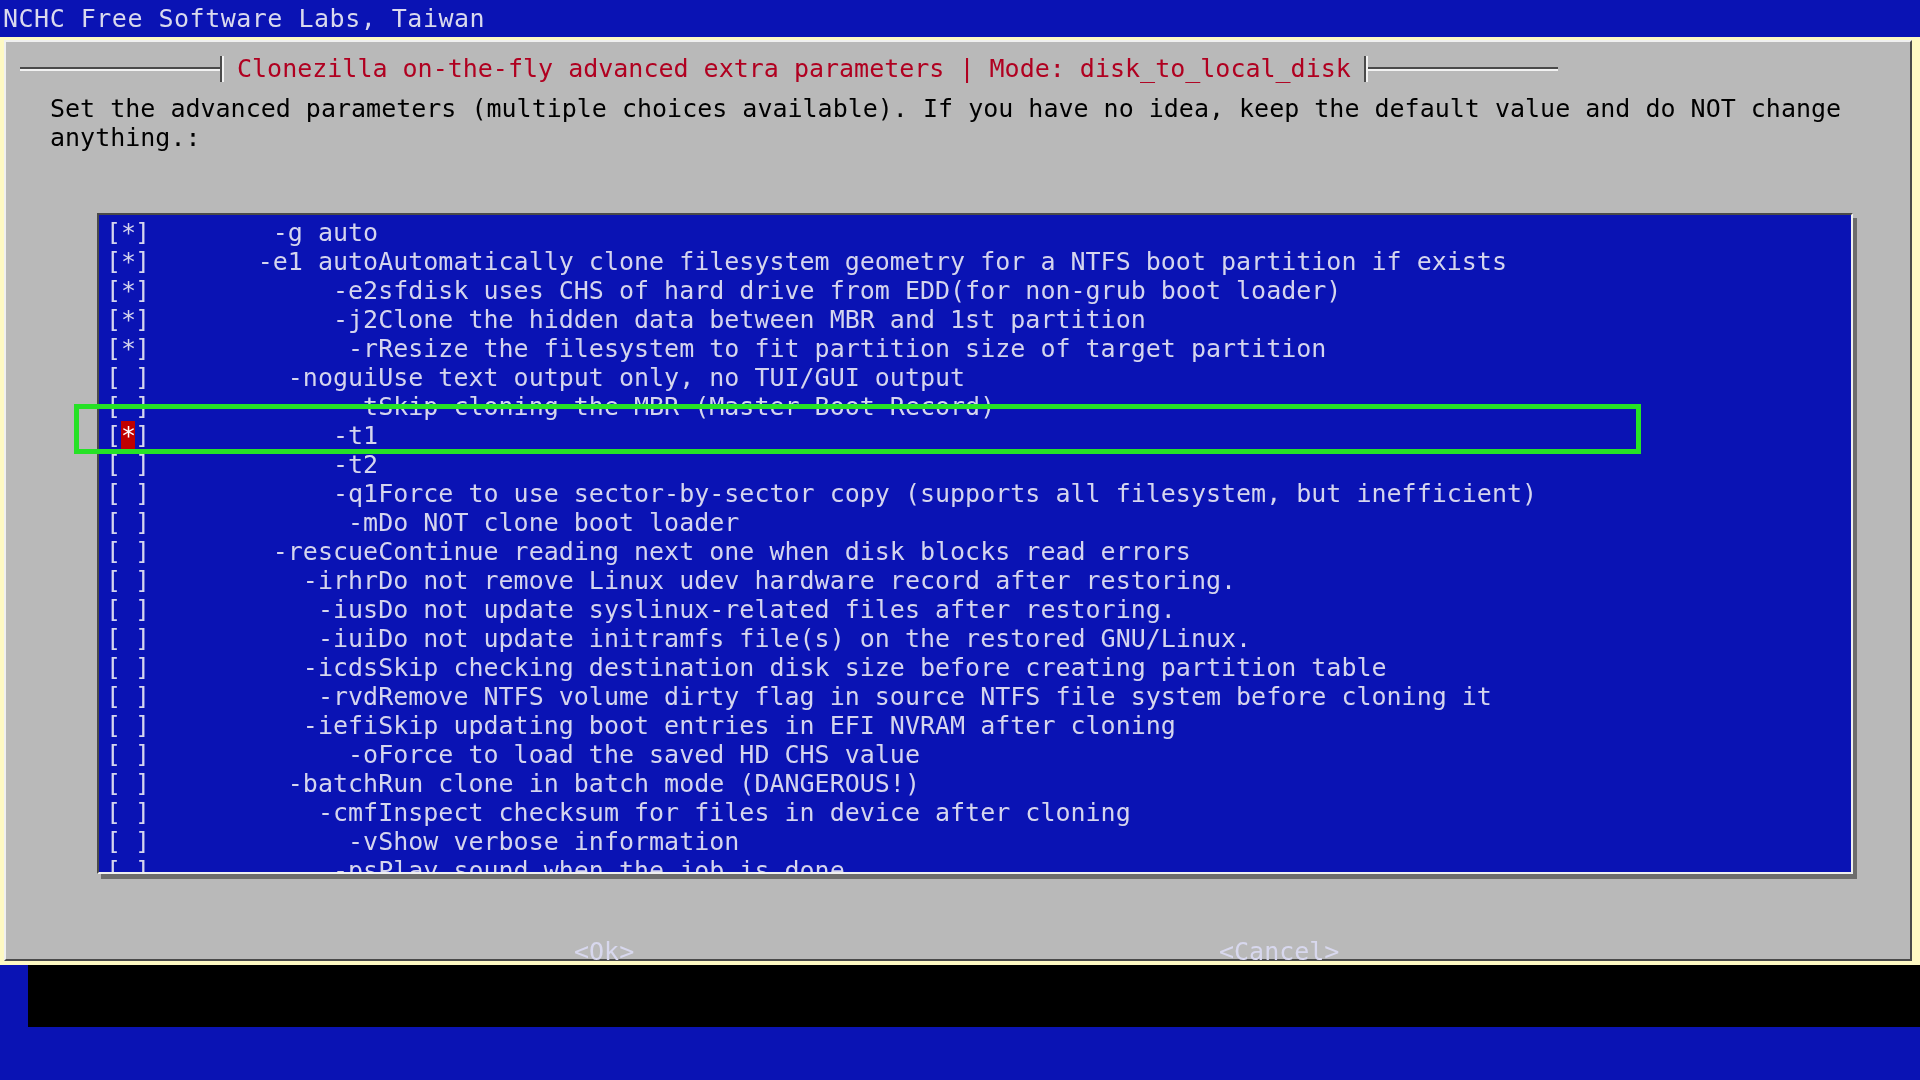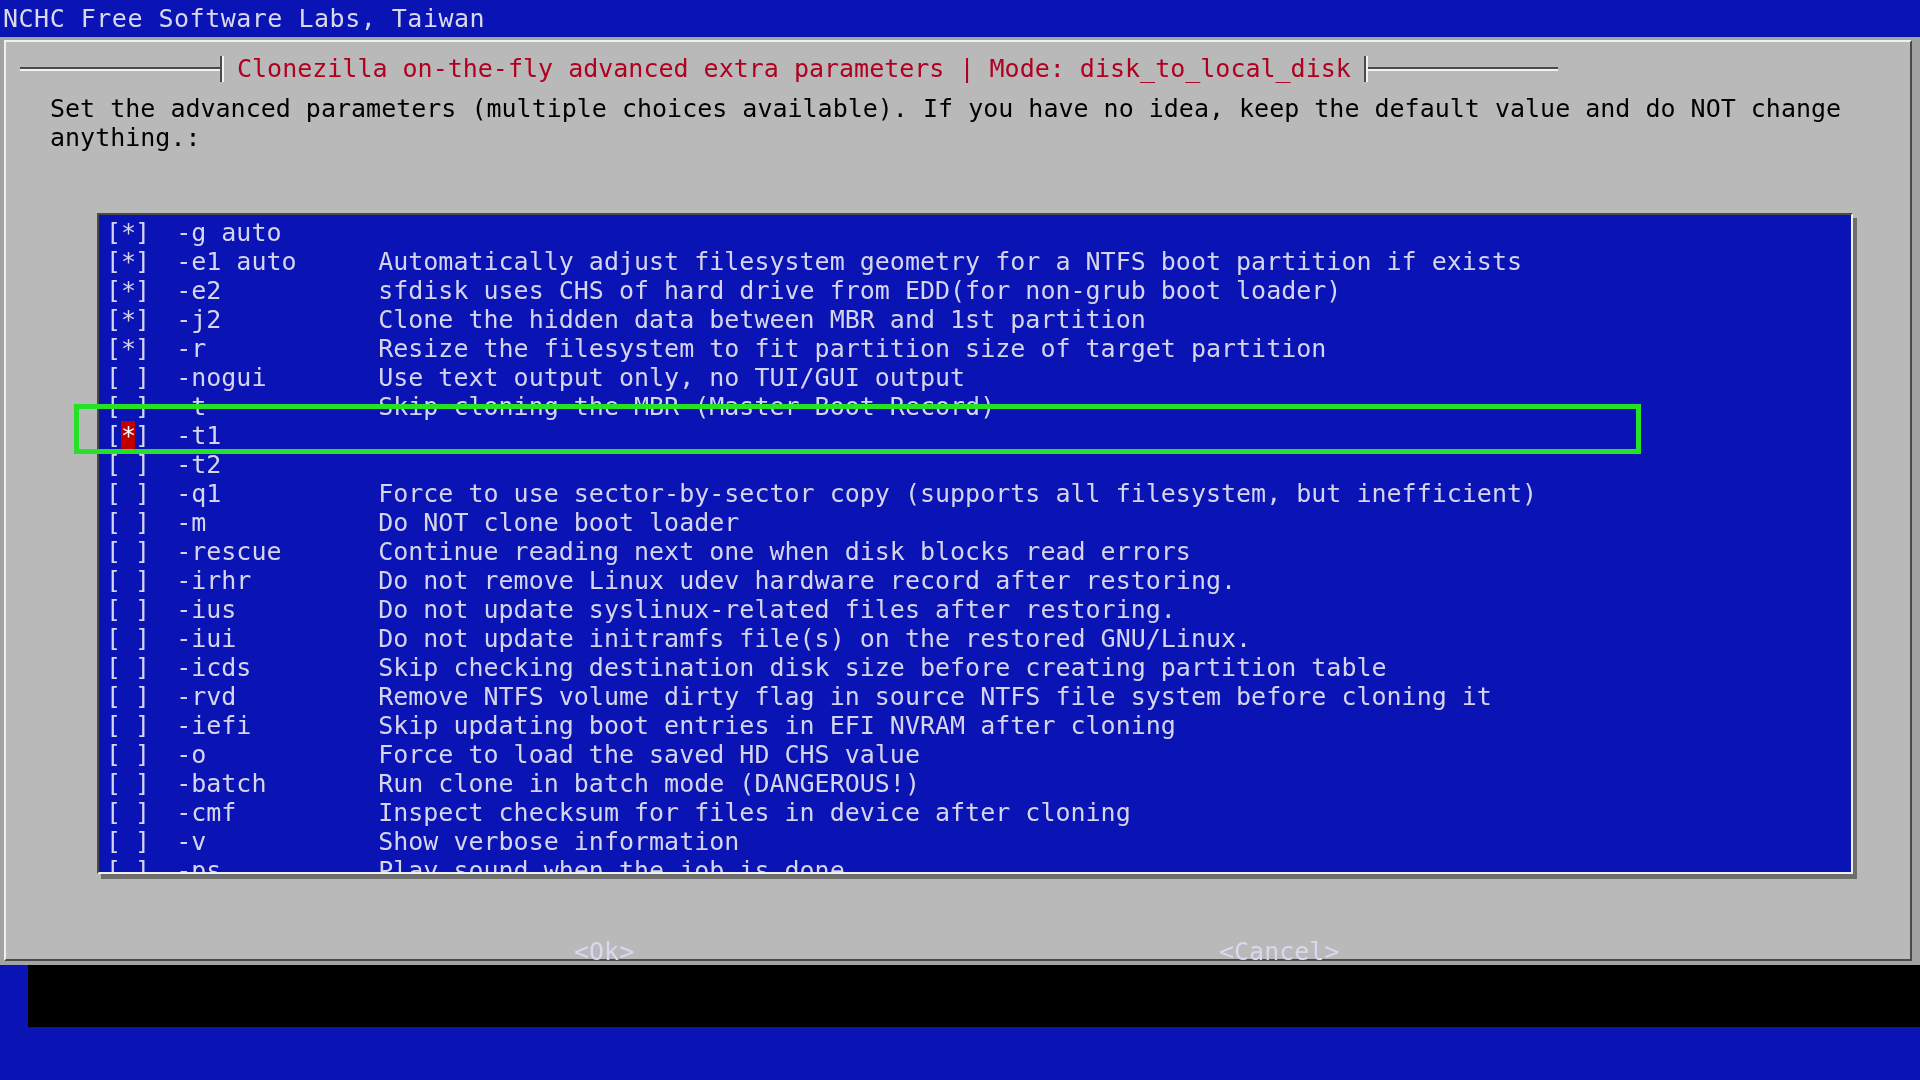--- a/index.html
+++ b/index.html
@@ -12,21 +12,21 @@
     overflow: hidden;
   }
   body {
     font-family: "DejaVu Sans Mono", "Liberation Mono", monospace;
   }
 
   #screen {
     position: relative;
     width: 1920px;
     height: 1080px;
-    background: #a3a3a3;
+    background: #fef9c3;
     border-radius: 11px;
   }
 
   
   #banner {
     position: absolute;
     left: 0; top: 0;
     width: 1920px;
     height: 37px;
     background: #0a13b4;
@@ -148,20 +148,21 @@
   .opt-mark.cursor {
     background: #c00000;
     color: #ffffff;
   }
   .opt-flag {
     flex: 0 0 auto;
     width: 228px;
     padding-left: 26px;
     white-space: pre;
     box-sizing: border-box;
+    text-align: right;
   }
   .opt-desc {
     flex: 1 1 auto;
     white-space: pre;
   }
 
   
   #annotation {
     position: absolute;
     left: 68px;
@@ -232,21 +233,21 @@
       <div class="title-rule right"></div>
       <div id="title-spacer"></div>
     </div>
 
     <div id="prompt">Set the advanced parameters (multiple choices available). If you have no idea, keep the default value and do NOT change anything.:</div>
 
     <div id="list-shadow"></div>
 
     <div id="list-panel">
         <div class="opt-row"><span class="opt-box"><span>[</span><span class="opt-mark">*</span><span>]</span></span><span class="opt-flag">-g auto</span></div>
-        <div class="opt-row"><span class="opt-box"><span>[</span><span class="opt-mark">*</span><span>]</span></span><span class="opt-flag">-e1 auto</span><span class="opt-desc">Automatically adjust filesystem geometry for a NTFS boot partition if exists</span></div>
+        <div class="opt-row"><span class="opt-box"><span>[</span><span class="opt-mark">*</span><span>]</span></span><span class="opt-flag">-e1 auto</span><span class="opt-desc">Automatically clone filesystem geometry for a NTFS boot partition if exists</span></div>
         <div class="opt-row"><span class="opt-box"><span>[</span><span class="opt-mark">*</span><span>]</span></span><span class="opt-flag">-e2</span><span class="opt-desc">sfdisk uses CHS of hard drive from EDD(for non-grub boot loader)</span></div>
         <div class="opt-row"><span class="opt-box"><span>[</span><span class="opt-mark">*</span><span>]</span></span><span class="opt-flag">-j2</span><span class="opt-desc">Clone the hidden data between MBR and 1st partition</span></div>
         <div class="opt-row"><span class="opt-box"><span>[</span><span class="opt-mark">*</span><span>]</span></span><span class="opt-flag">-r</span><span class="opt-desc">Resize the filesystem to fit partition size of target partition</span></div>
         <div class="opt-row"><span class="opt-box"><span>[</span><span class="opt-mark"> </span><span>]</span></span><span class="opt-flag">-nogui</span><span class="opt-desc">Use text output only, no TUI/GUI output</span></div>
         <div class="opt-row"><span class="opt-box"><span>[</span><span class="opt-mark"> </span><span>]</span></span><span class="opt-flag">-t</span><span class="opt-desc">Skip cloning the MBR (Master Boot Record)</span></div>
         <div class="opt-row"><span class="opt-box"><span>[</span><span class="opt-mark cursor">*</span><span>]</span></span><span class="opt-flag">-t1</span></div>
         <div class="opt-row"><span class="opt-box"><span>[</span><span class="opt-mark"> </span><span>]</span></span><span class="opt-flag">-t2</span></div>
         <div class="opt-row"><span class="opt-box"><span>[</span><span class="opt-mark"> </span><span>]</span></span><span class="opt-flag">-q1</span><span class="opt-desc">Force to use sector-by-sector copy (supports all filesystem, but inefficient)</span></div>
         <div class="opt-row"><span class="opt-box"><span>[</span><span class="opt-mark"> </span><span>]</span></span><span class="opt-flag">-m</span><span class="opt-desc">Do NOT clone boot loader</span></div>
         <div class="opt-row"><span class="opt-box"><span>[</span><span class="opt-mark"> </span><span>]</span></span><span class="opt-flag">-rescue</span><span class="opt-desc">Continue reading next one when disk blocks read errors</span></div>

